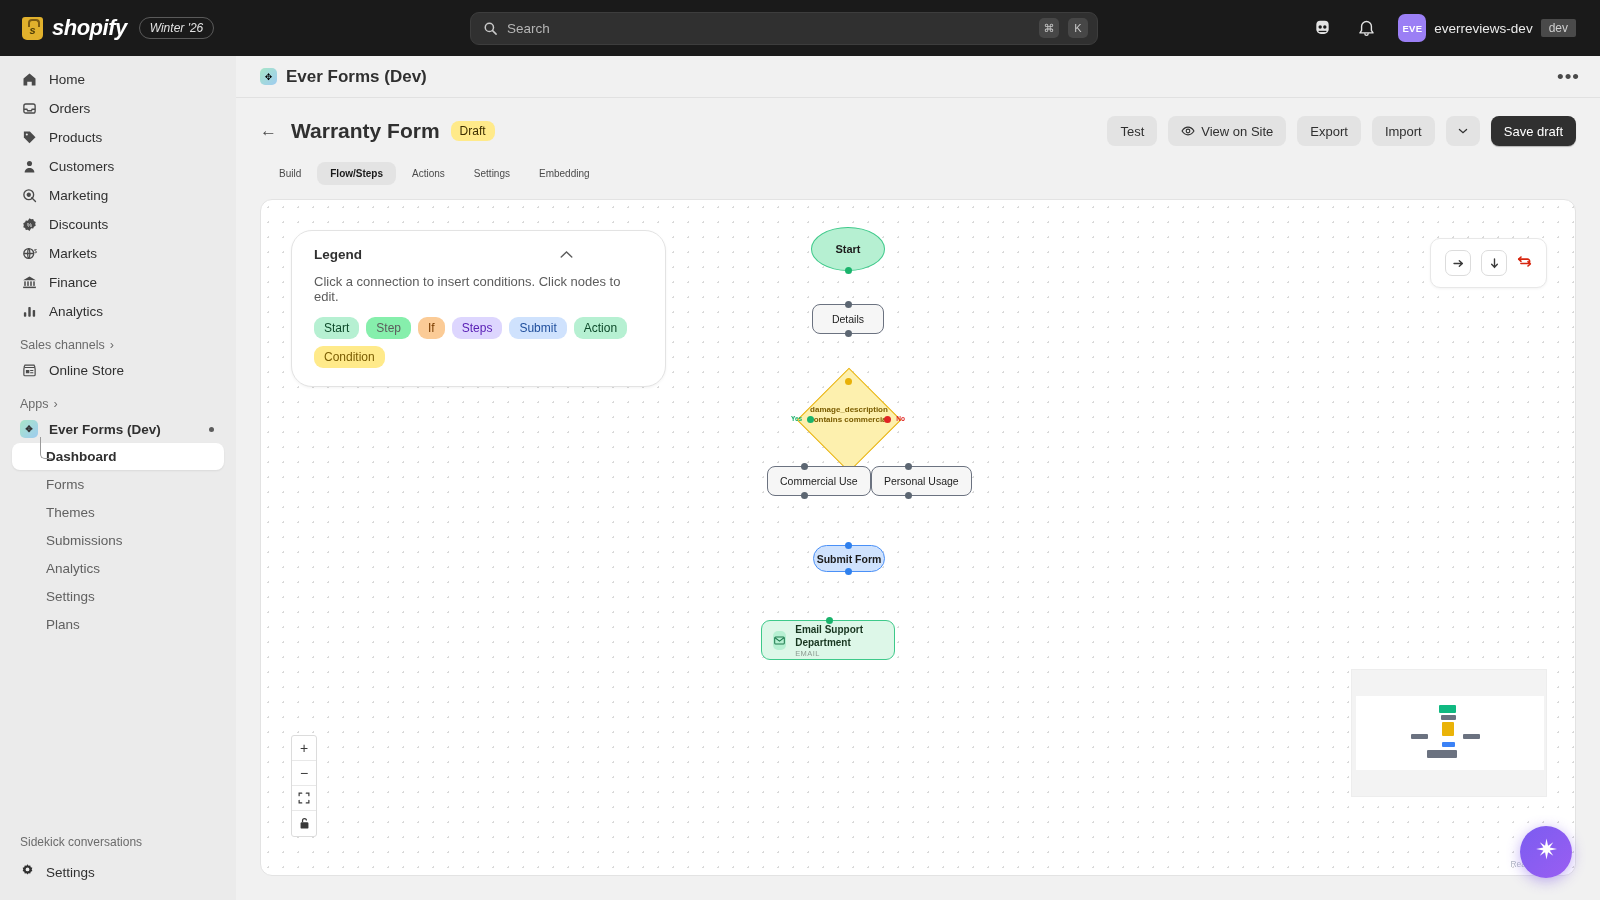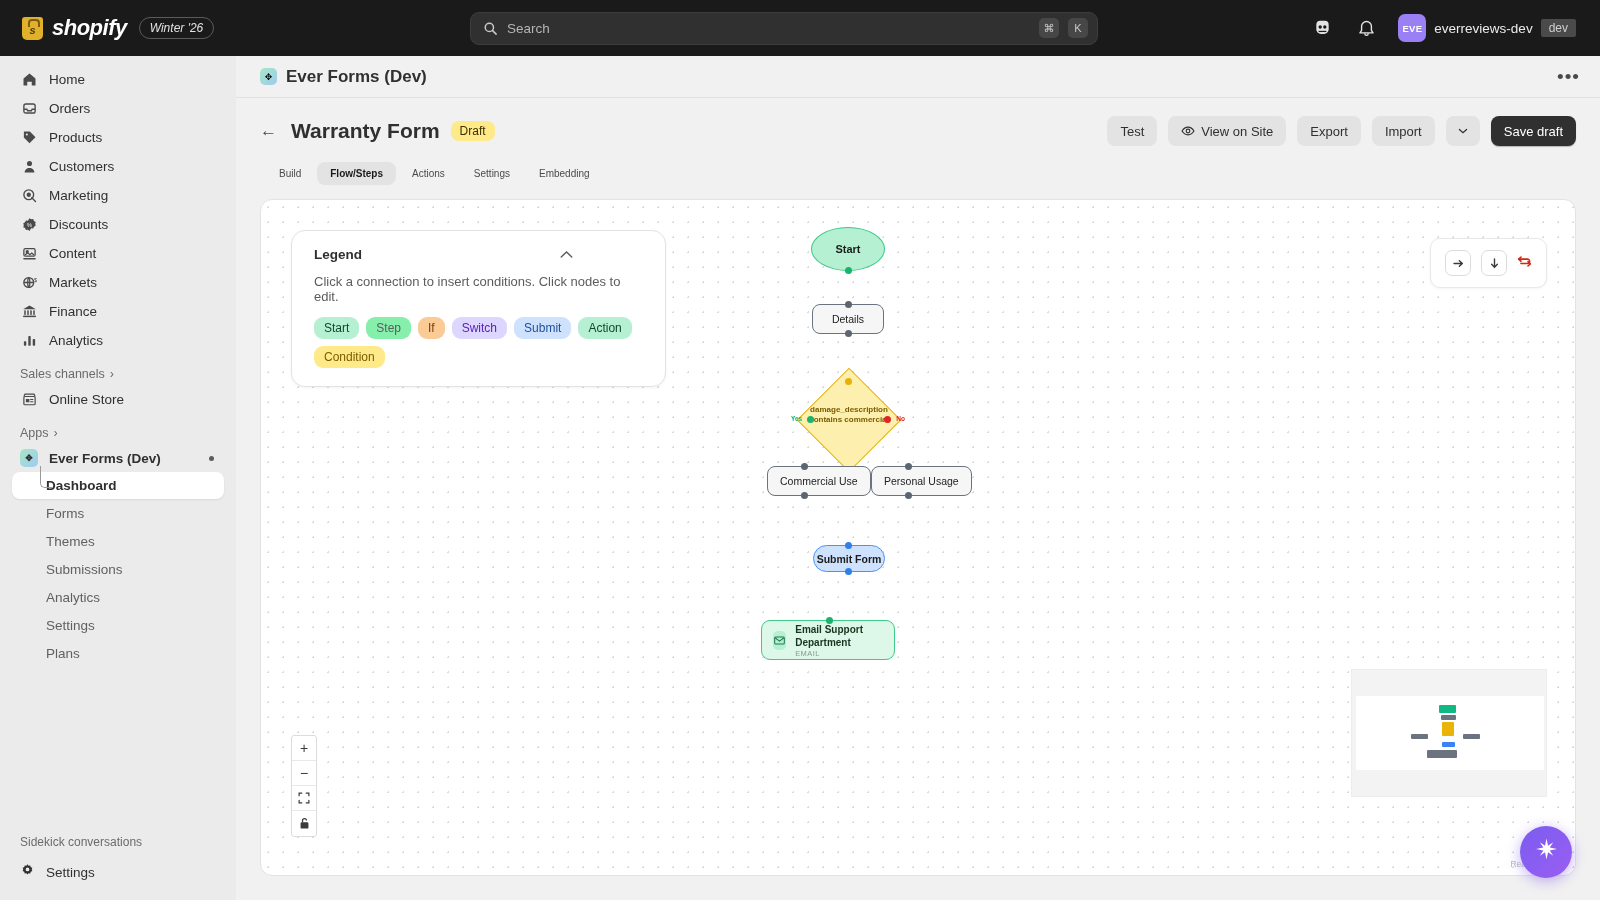--- a/index.html
+++ b/index.html
@@ -144,21 +144,21 @@
   .canvas-wrap { padding: 14px 24px 24px 24px; flex: 1; min-height: 0; }
   .canvas {
     width: 100%; height: 100%; background: #fff; border: 1px solid #e3e3e3;
     border-radius: 12px; position: relative; overflow: hidden;
     background-image: radial-gradient(circle, #d9d9d9 1px, transparent 1px);
     background-size: 15px 15px;
   }
 
   .legend {
     position: absolute; left: 30px; top: 30px; width: 375px;
-    background: #fff; border: 1px solid #e3e3e3; border-radius: 14px;
+    background: #fff; border: 1px solid #e3e3e3; border-radius: 21px;
     padding: 16px 20px 18px 22px; box-shadow: 0 1px 3px rgba(0,0,0,.05);
   }
   .legend-head { display: flex; align-items: center; justify-content: space-between; }
   .legend-title { font-size: 13.5px; font-weight: 700; color: #303030; }
   .legend-chevron { color: #5c5c5c; font-size: 12px; margin-right: 72px; }
   .legend-sub { font-size: 13px; color: #5c5c5c; margin: 12px 0 13px; }
   .legend-chips { display: flex; flex-wrap: wrap; gap: 7px; }
   .chip { font-size: 12px; padding: 4px 10px; border-radius: 9px; font-weight: 500; }
 
   
@@ -344,31 +344,20 @@
       <span>Marketing</span>
     </div>
     <div class="nav-item">
       <span class="ic">
         <svg width="15" height="15" viewBox="0 0 20 20" fill="#4a4a4a">
             <path d="M10 1.5l2.2 1.6 2.7-.3 1 2.5 2.4 1.2-.7 2.6.7 2.6-2.4 1.2-1 2.5-2.7-.3L10 18.5l-2.2-1.6-2.7.3-1-2.5L1.7 13.5l.7-2.6-.7-2.6 2.4-1.2 1-2.5 2.7.3z"></path>
             <text x="10" y="13" font-size="8" fill="#ebebeb" text-anchor="middle" font-family="sans-serif">%</text>
           </svg>
       </span>
       <span>Discounts</span>
-    </div>
-    <div class="nav-item">
-      <span class="ic">
-        <svg width="15" height="15" viewBox="0 0 20 20" fill="none" stroke="#4a4a4a" stroke-width="1.7">
-            <rect x="2.5" y="3.5" width="15" height="10" rx="2"></rect>
-            <path d="M2.5 17h15" stroke-linecap="round"></path>
-            <circle cx="7" cy="7.5" r="1.3" fill="#4a4a4a"></circle>
-            <path d="M4 12l3.5-3 3 2.5 2.5-2 3 2.5"></path>
-          </svg>
-      </span>
-      <span>Content</span>
     </div>
     <div class="nav-item">
       <span class="ic">
         <svg width="15" height="15" viewBox="0 0 20 20" fill="none" stroke="#4a4a4a" stroke-width="1.7">
             <circle cx="9" cy="10" r="6.6"></circle>
             <path d="M2.6 10h12.8M9 3.4c2 2 2 11.2 0 13.2M9 3.4c-2 2-2 11.2 0 13.2"></path>
             <text x="16" y="9" font-size="8" fill="#4a4a4a" stroke="none" font-family="sans-serif">$</text>
           </svg>
       </span>
       <span>Markets</span>
@@ -513,21 +502,21 @@
               <svg width="13" height="9" viewBox="0 0 16 10" fill="none" stroke="#5c5c5c" stroke-width="1.7" stroke-linecap="round">
                   <path d="M1.5 8 8 2l6.5 6"></path>
                 </svg>
             </span>
           </div>
           <div class="legend-sub">Click a connection to insert conditions. Click nodes to edit.</div>
           <div class="legend-chips">
             <span class="chip" style="background:#b6f0d2;color:#0d4a2a;">Start</span>
             <span class="chip" style="background:#86efac;color:#5c5c5c;">Step</span>
             <span class="chip" style="background:#fbcb96;color:#7a3d00;">If</span>
-            <span class="chip" style="background:#ddd6fe;color:#5b21b6;">Switch</span>
+            <span class="chip" style="background:#ddd6fe;color:#5b21b6;">Steps</span>
             <span class="chip" style="background:#cfe2fd;color:#1e4e9c;">Submit</span>
             <span class="chip" style="background:#b6f0d2;color:#0d4a2a;">Action</span>
             <span class="chip" style="background:#ffea8a;color:#7a5c00;">Condition</span>
           </div>
         </div>
 
         <svg class="flow">
           <defs>
             <marker id="ah" markerWidth="7" markerHeight="7" refX="5.5" refY="3" orient="auto">
               <path d="M0 0.4 L6 3 L0 5.6 z" fill="#6b7280"></path>

